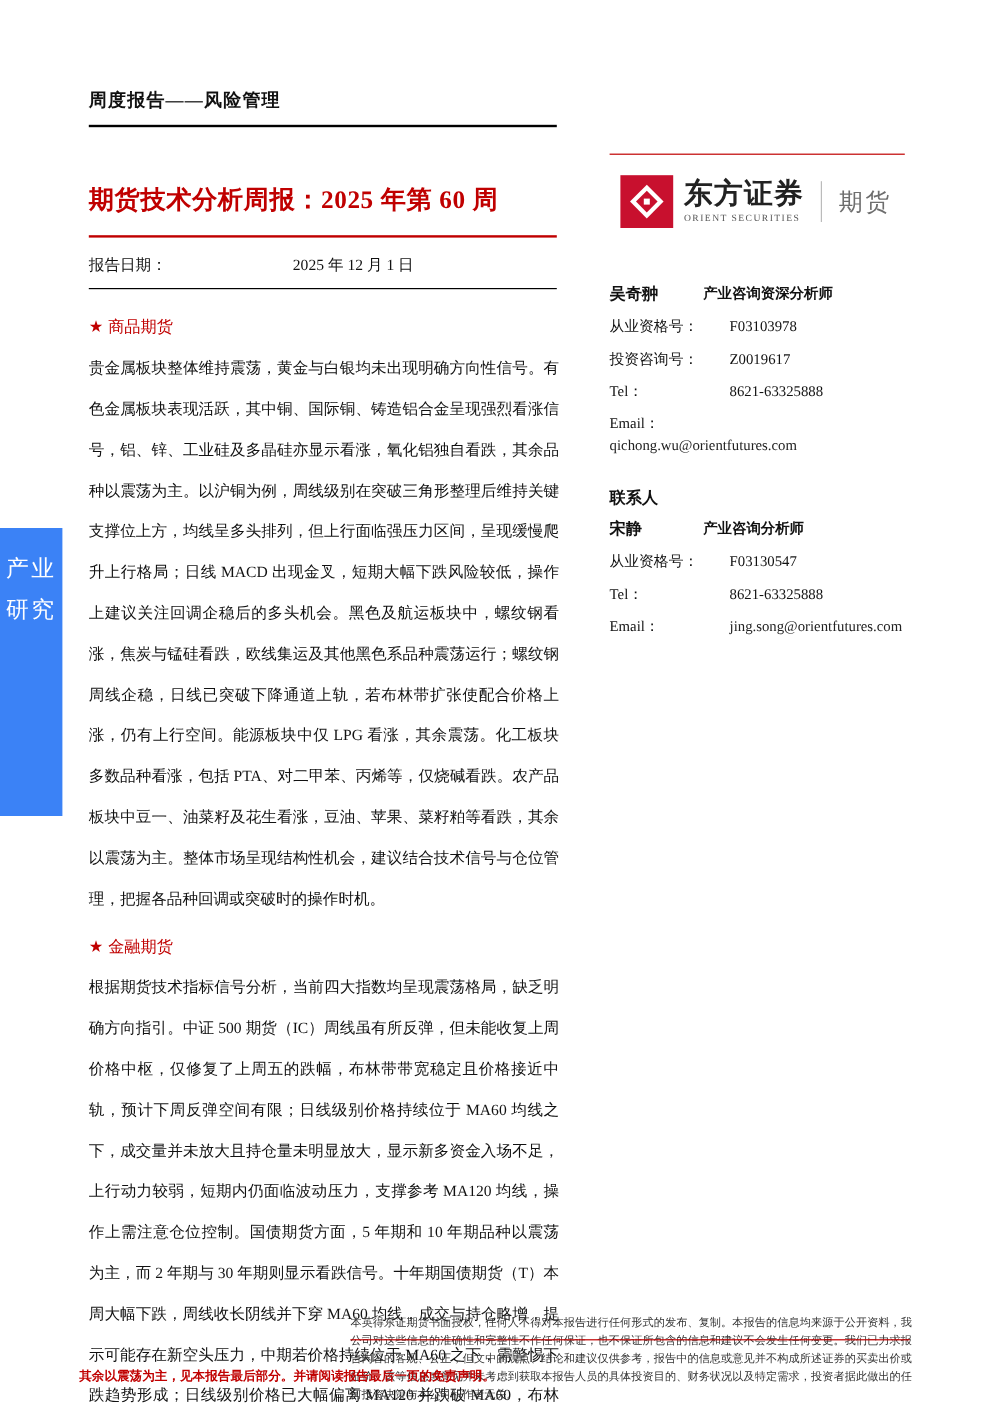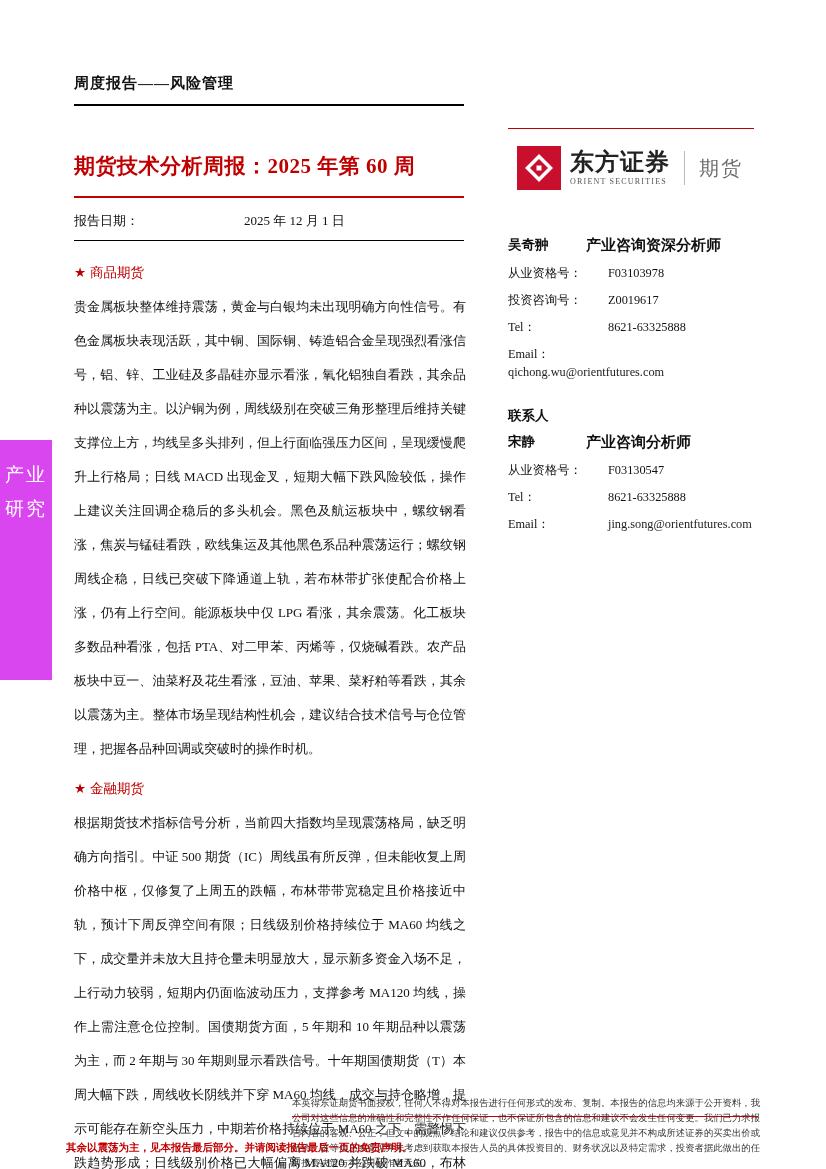--- a/index.html
+++ b/index.html
@@ -9,21 +9,21 @@
     font-family:"Liberation Serif", serif;
     color:#111;
     position:relative;
     overflow:hidden;
   }
   .page{position:relative;width:826px;height:1169px;}
 
   
   .left-band{
     position:absolute;left:0;top:440px;width:52px;height:240px;
-    background:#d946ef;
+    background:#3b82f6;
   }
   .left-band .vtext{
     position:absolute;left:0;top:18px;width:52px;
     color:#fff;font-size:19px;line-height:34px;text-align:center;
     letter-spacing:2px;
     font-family:"Liberation Serif", serif;
   }
 
   
   .hdr-title{
@@ -86,21 +86,21 @@
     color:#111;
   }
 
   
   .info-col{position:absolute;left:508px;top:236px;width:250px;font-size:12.3px;}
   .person{margin-bottom:6px;}
   .person-name{
     font-weight:bold;font-size:13.5px;display:inline-block;width:78px;vertical-align:top;
   }
   .person-role{
-    font-weight:bold;font-size:15px;color:#111;display:inline-block;
+    font-weight:bold;font-size:12px;color:#111;display:inline-block;
   }
   .kv{margin-top:9px;line-height:18px;}
   .kv .k{display:inline-block;width:100px;}
   .kv .v{display:inline-block;}
   .contact-head{
     margin-top:26px;font-weight:bold;font-size:13.5px;
   }
   .mail{color:#222;}
 
   

